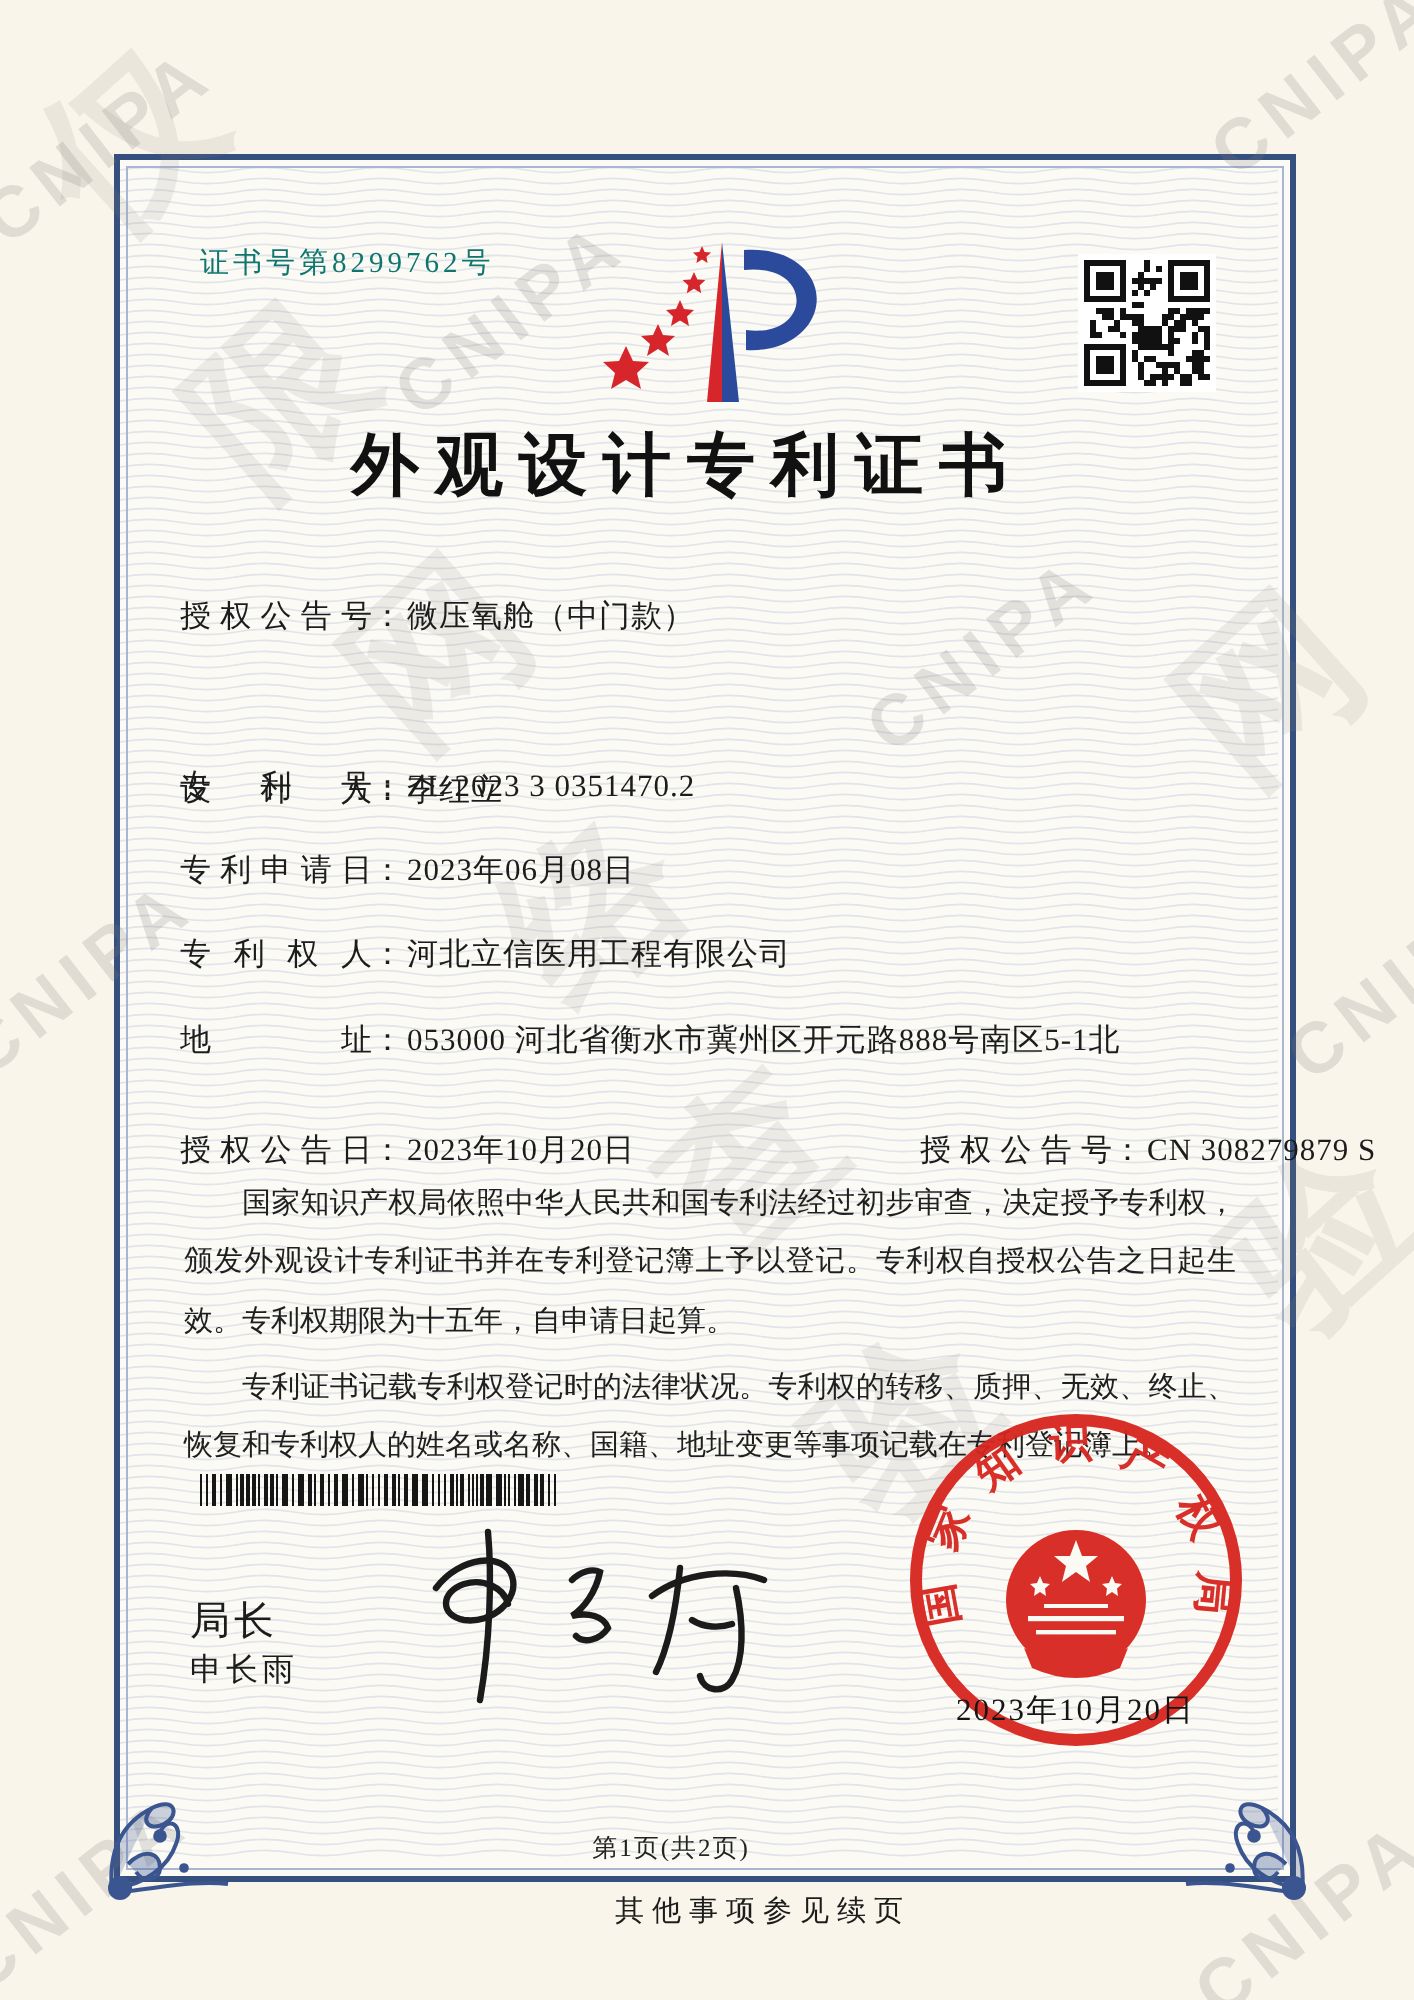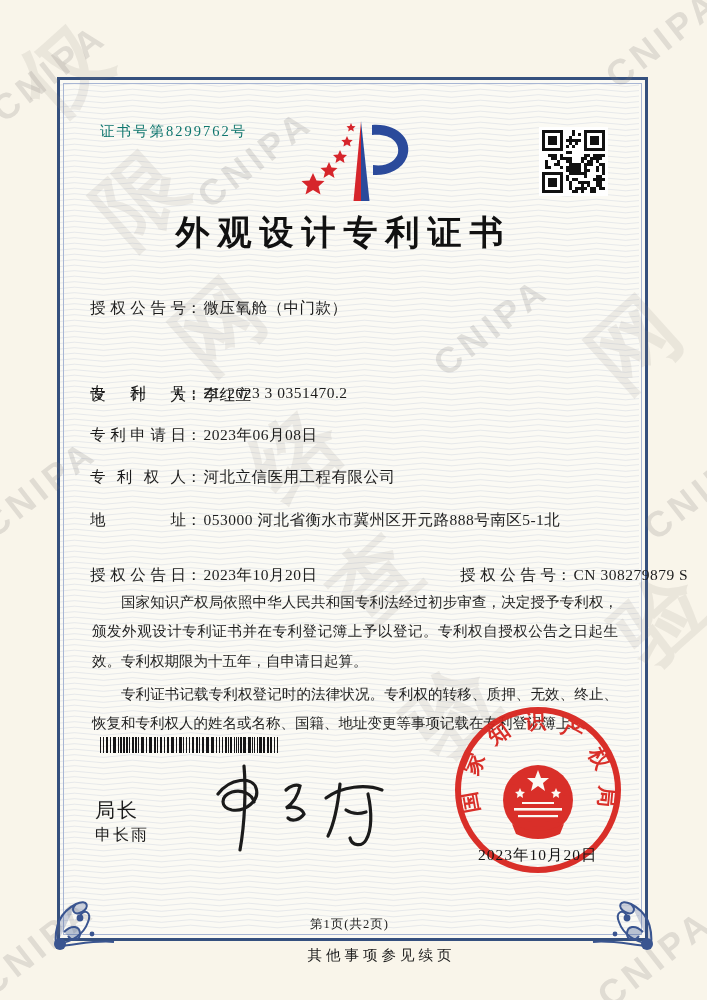--- a/index.html
+++ b/index.html
@@ -56,21 +56,21 @@
   .barcode{position:absolute;left:100px;top:737px;}
   .sig-title{position:absolute;left:95px;top:797px;font-size:20px;letter-spacing:2px;}
   .sig-name{position:absolute;left:95px;top:825px;font-size:16px;letter-spacing:2px;}
   .sig-script{position:absolute;left:200px;top:760px;}
   .seal{position:absolute;left:452px;top:704px;opacity:0.95;}
   .seal-date{
     position:absolute;left:478px;top:845px;font-size:15.5px;color:#151515;
     letter-spacing:1px;z-index:3;
   }
   .page-number{
-    position:absolute;left:57px;top:916px;width:585px;text-align:center;
+    position:absolute;left:43px;top:916px;width:585px;text-align:center;
     font-size:12.5px;letter-spacing:1px;color:#222;
   }
   .continuation{
     position:absolute;left:0;top:946px;width:707px;text-align:center;
     font-size:14.5px;letter-spacing:4px;color:#1c1c1c;padding-left:28px;
   }
 </style>
 </head>
 <body>
 

